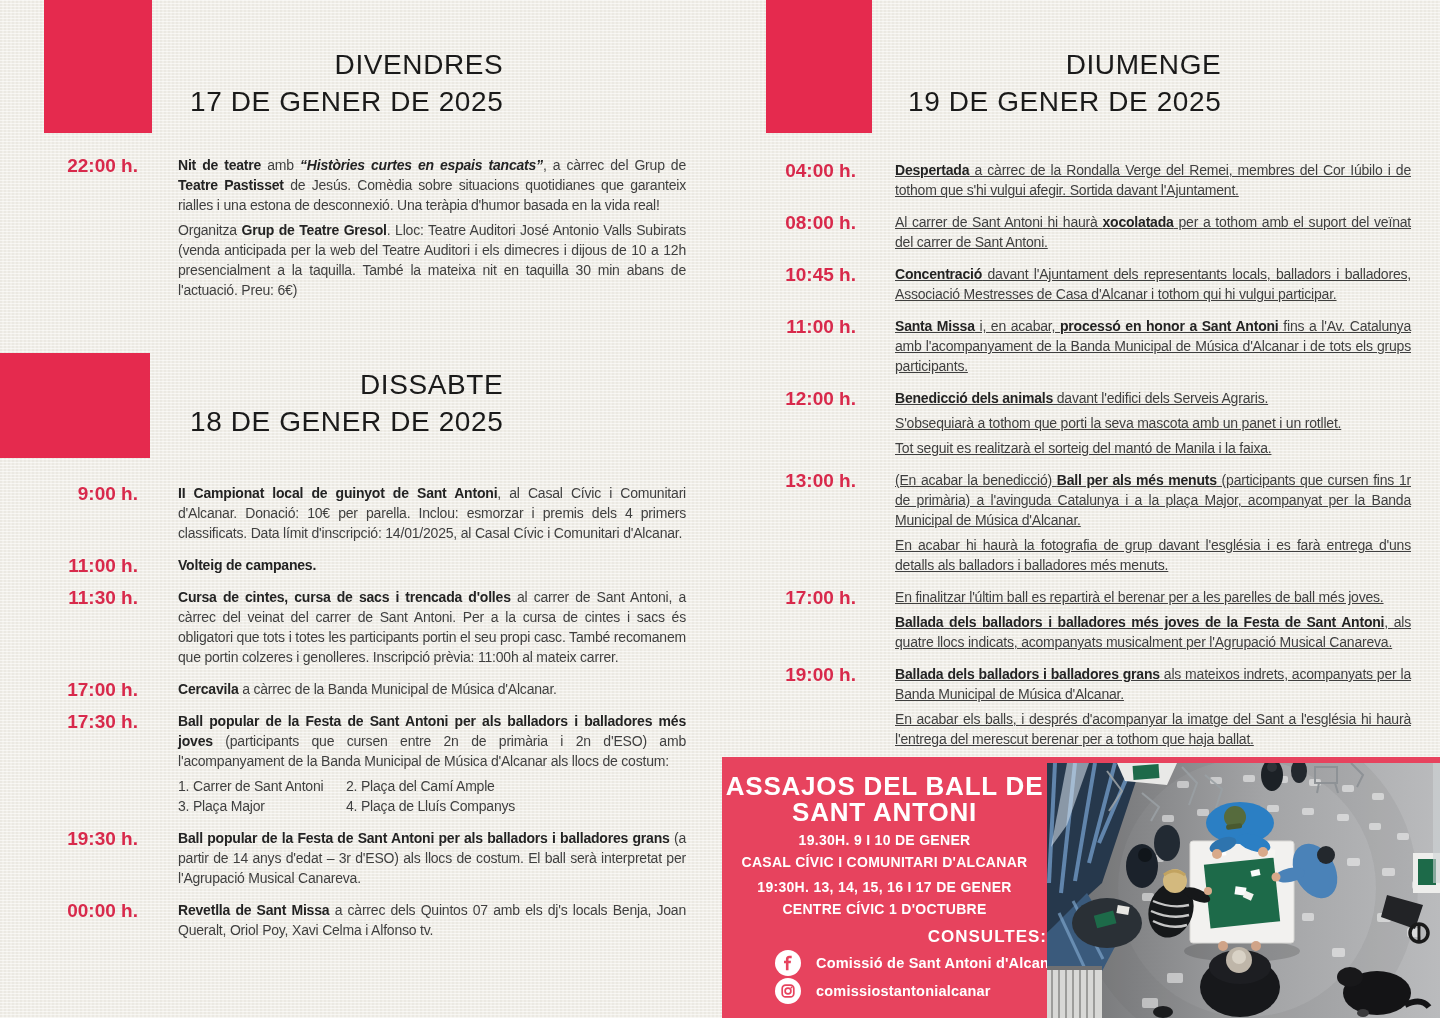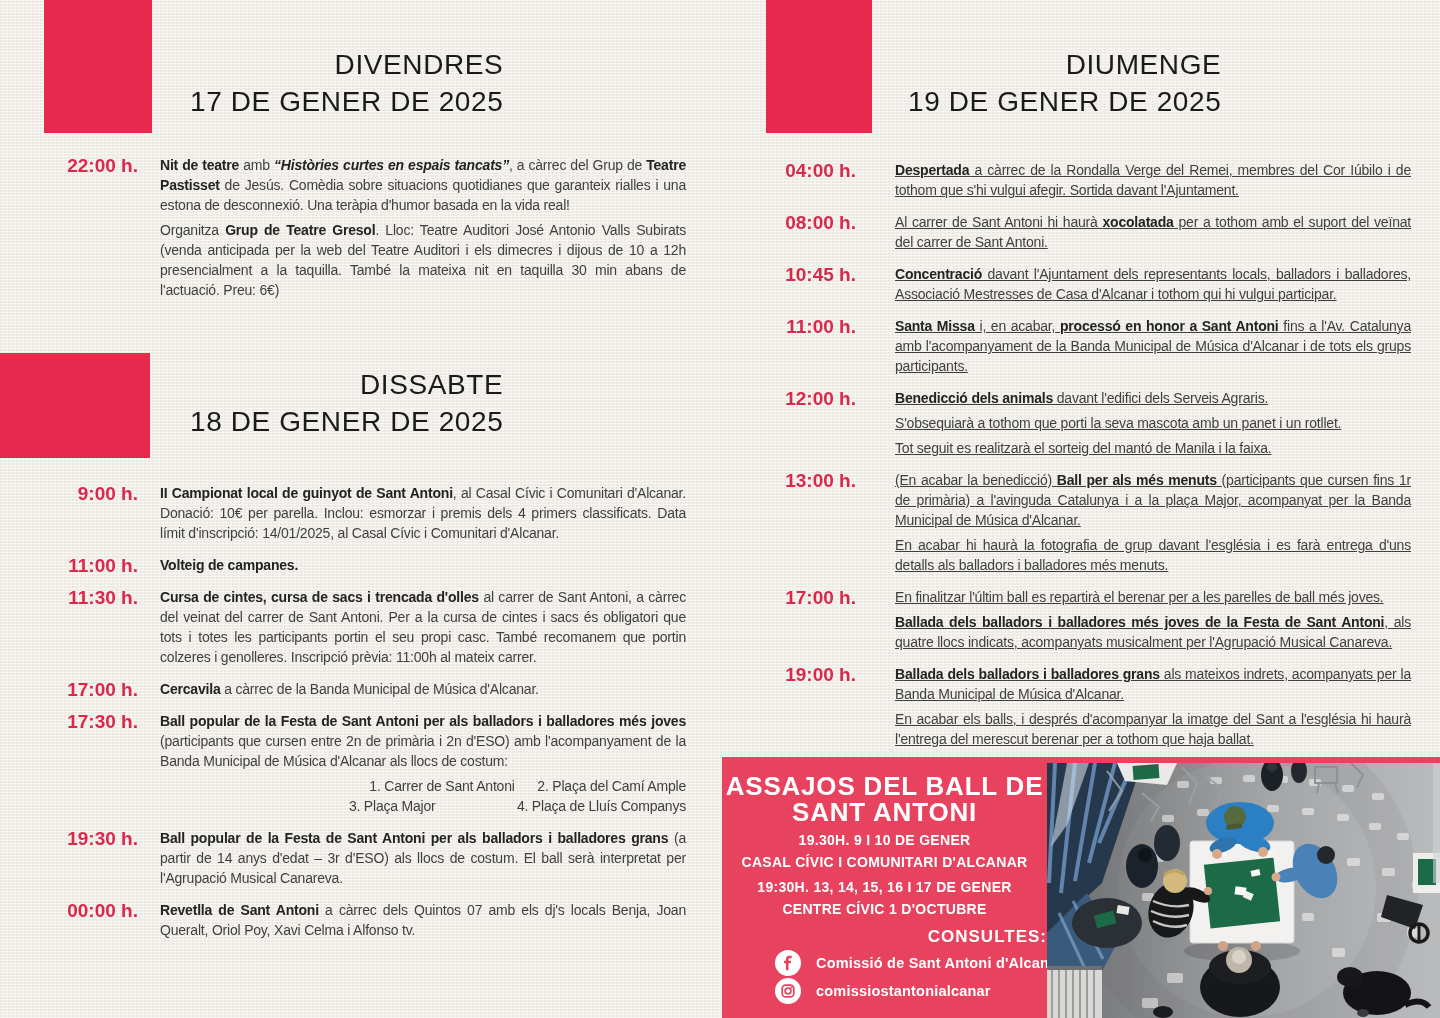--- a/index.html
+++ b/index.html
@@ -20,27 +20,27 @@
     font-size:28px;line-height:37px;font-weight:400;
     letter-spacing:.6px;color:#1a1a1a;text-align:right;
   }
   .events{position:absolute;}
   .event{display:flex;margin-bottom:12px;}
   .time{
     flex:0 0 80px;text-align:right;
     color:#d8294b;font-weight:700;font-size:19px;line-height:20px;
     white-space:nowrap;position:relative;top:1px;
   }
-  .body{flex:1;margin-left:22px;font-size:14px;line-height:20px;letter-spacing:-.2px;text-align:justify;}
+  .body{flex:1;margin-left:40px;font-size:14px;line-height:20px;letter-spacing:-.2px;text-align:justify;}
   .events-right .body{margin-left:39px;text-decoration:underline;}
   .body p{margin:0;}
   .body p + p, .body .cols + p, .body p + .cols{margin-top:5px;}
   .b{font-weight:700;color:#232323;}
   .i{font-style:italic;}
-  .cols{display:flex;line-height:20px;justify-content:flex-end;}
+  .cols{display:flex;line-height:20px;}
   .cols span:first-child{width:168px;flex:0 0 168px;}
   
   .promo{
     position:absolute;left:722px;top:757px;width:718px;height:261px;
     background:#e7435e;color:#fff;
   }
   .promo-left{position:absolute;left:0;top:0;width:325px;height:100%;}
   .promo-title{
     position:absolute;top:16px;left:0;width:100%;text-align:center;
     font-size:26px;line-height:26px;font-weight:700;letter-spacing:.8px;
@@ -127,21 +127,21 @@
       </div>
       <div class="event">
         <div class="time">19:30 h.</div>
         <div class="body">
           <p><span class="b">Ball popular de la Festa de Sant Antoni per als balladors i balladores grans</span><span> (a partir de 14 anys d'edat – 3r d'ESO) als llocs de costum. El ball serà interpretat per l'Agrupació Musical Canareva.</span></p>
         </div>
       </div>
       <div class="event">
         <div class="time">00:00 h.</div>
         <div class="body">
-          <p><span class="b">Revetlla de Sant Antoni</span><span> a càrrec dels Quintos 07 amb els dj's locals Benja, Joan Queralt, Oriol Poy, Xavi Celma i Alfonso tv.</span></p>
+          <p><span class="b">Revetlla de Sant Missa</span><span> a càrrec dels Quintos 07 amb els dj's locals Benja, Joan Queralt, Oriol Poy, Xavi Celma i Alfonso tv.</span></p>
         </div>
       </div>
     </div>
   <div class="events events-right" style="left:776px;top:160px;width:635px">
       <div class="event">
         <div class="time">04:00 h.</div>
         <div class="body">
           <p><span class="b">Despertada</span><span> a càrrec de la Rondalla Verge del Remei, membres del Cor Iúbilo i de tothom que s'hi vulgui afegir. Sortida davant l'Ajuntament.</span></p>
         </div>
       </div>

